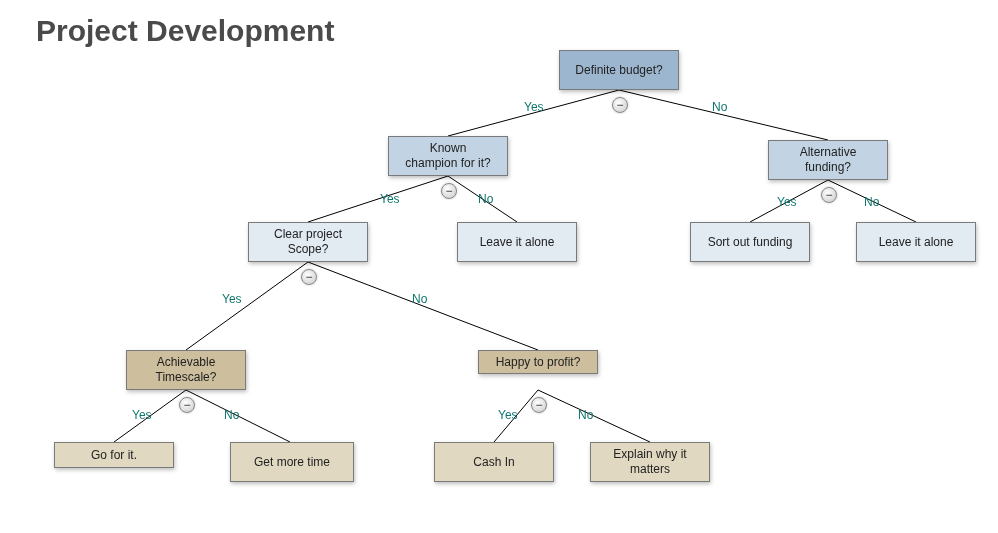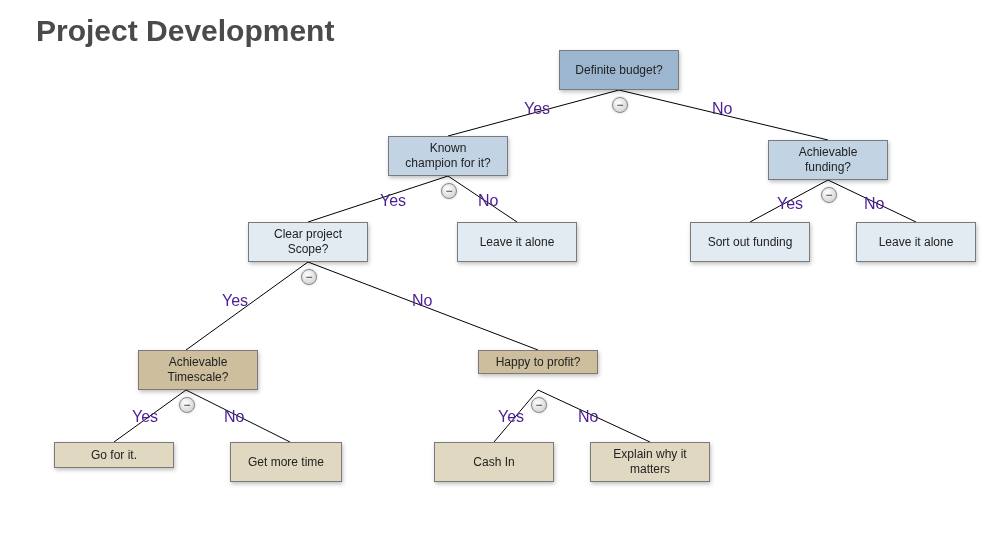--- a/index.html
+++ b/index.html
@@ -35,22 +35,22 @@
     padding: 4px 14px;
   }
   .blue-dark   { background: #9db6cf; }
   .blue-light  { background: #c2d4e4; }
   .blue-pale   { background: #e2eaf2; }
   .tan-dark    { background: #cdbf9d; }
   .tan-light   { background: #e1d8c1; }
 
   .edge-label {
     position: absolute;
-    font-size: 16px;
-    color: #4c1d95;
+    font-size: 12px;
+    color: #0f766e;
     background: transparent;
   }
 
   .collapse-btn {
     position: absolute;
     width: 14px;
     height: 14px;
     border: 1px solid #888;
     border-radius: 50%;
     background: radial-gradient(circle at 40% 35%, #ffffff 0%, #d8d8d8 70%, #c8c8c8 100%);
@@ -116,21 +116,21 @@
 </div>
 
 <div class="node blue-light" style="left:388px; top:136px; width:120px; height:40px;">
   <span>Known champion for it?</span>
 </div>
 <div class="collapse-btn" style="left:441px; top:183px;">
   <span>−</span>
 </div>
 
 <div class="node blue-light" style="left:768px; top:140px; width:120px; height:40px;">
-  <span>Achievable funding?</span>
+  <span>Alternative funding?</span>
 </div>
 <div class="collapse-btn" style="left:821px; top:187px;">
   <span>−</span>
 </div>
 
 <div class="node blue-pale" style="left:248px; top:222px; width:120px; height:40px;">
   <span>Clear project Scope?</span>
 </div>
 <div class="collapse-btn" style="left:301px; top:269px;">
   <span>−</span>
@@ -141,39 +141,39 @@
 </div>
 
 <div class="node blue-pale" style="left:690px; top:222px; width:120px; height:40px;">
   <span>Sort out funding</span>
 </div>
 
 <div class="node blue-pale" style="left:856px; top:222px; width:120px; height:40px;">
   <span>Leave it alone</span>
 </div>
 
-<div class="node tan-dark" style="left:126px; top:350px; width:120px; height:40px;margin-left:12px;">
+<div class="node tan-dark" style="left:126px; top:350px; width:120px; height:40px;">
   <span>Achievable Timescale?</span>
 </div>
 <div class="collapse-btn" style="left:179px; top:397px;">
   <span>−</span>
 </div>
 
 <div class="node tan-dark" style="left:478px; top:350px; width:120px; height:24px;">
   <span>Happy to profit?</span>
 </div>
 <div class="collapse-btn" style="left:531px; top:397px;">
   <span>−</span>
 </div>
 
 <div class="node tan-light" style="left:54px; top:442px; width:120px; height:26px;">
   <span>Go for it.</span>
 </div>
 
-<div class="node tan-light" style="left:230px; top:442px; width:112px; height:40px;">
+<div class="node tan-light" style="left:230px; top:442px; width:124px; height:40px;">
   <span>Get more time</span>
 </div>
 
 <div class="node tan-light" style="left:434px; top:442px; width:120px; height:40px;">
   <span>Cash In</span>
 </div>
 
 <div class="node tan-light" style="left:590px; top:442px; width:120px; height:40px;">
   <span>Explain why it matters</span>
 </div>

